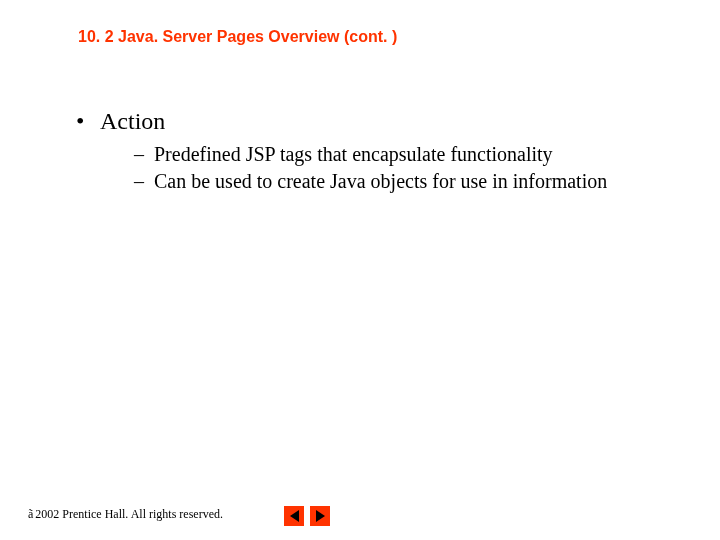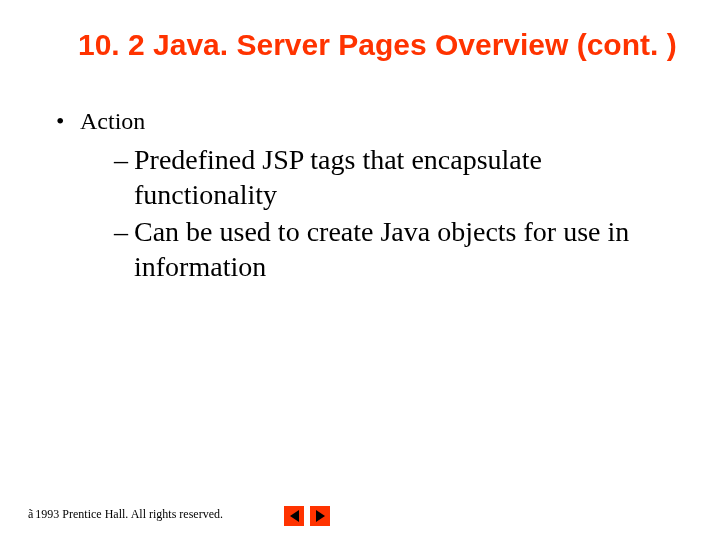--- a/index.html
+++ b/index.html
@@ -18,46 +18,46 @@
     height: 540px;
     box-sizing: border-box;
   }
   .title {
     position: absolute;
     top: 28px;
     left: 78px;
     right: 40px;
     font-family: Arial, Helvetica, sans-serif;
     font-weight: bold;
-    font-size: 30px;
+    font-size: 16px;
     color: #ff3300;
   }
   .body {
     position: absolute;
     top: 100px;
-    left: 52px;
+    left: 72px;
     right: 40px;
     font-size: 24px;
     line-height: 1.25;
   }
   .lvl1 {
     margin: 6px 0 6px 0;
     padding-left: 28px;
     position: relative;
   }
   .lvl1::before {
     content: "•";
     position: absolute;
     left: 4px;
     top: 0;
     font-size: 24px;
   }
   .subs {
     margin: 6px 0 0 28px;
-    font-size: 28px;
+    font-size: 20px;
   }
   .lvl2 {
     margin: 2px 0;
     padding-left: 26px;
     position: relative;
   }
   .lvl2::before {
     content: "–";
     position: absolute;
     left: 6px;
@@ -116,21 +116,21 @@
       <span>Action</span>
       <div class="subs">
         <div class="lvl2">Predefined JSP tags that encapsulate functionality</div>
         <div class="lvl2">Can be used to create Java objects for use in information</div>
       </div>
     </div>
   </div>
 
   <div class="footer">
     <span class="copy-sym">ã</span>
-    <span> 1993 Prentice Hall. All rights reserved.</span>
+    <span> 2002 Prentice Hall. All rights reserved.</span>
   </div>
 
   <div class="nav">
     <div class="navbtn">
       <div class="tri-left"></div>
     </div>
     <div class="navbtn">
       <div class="tri-right"></div>
     </div>
   </div>

